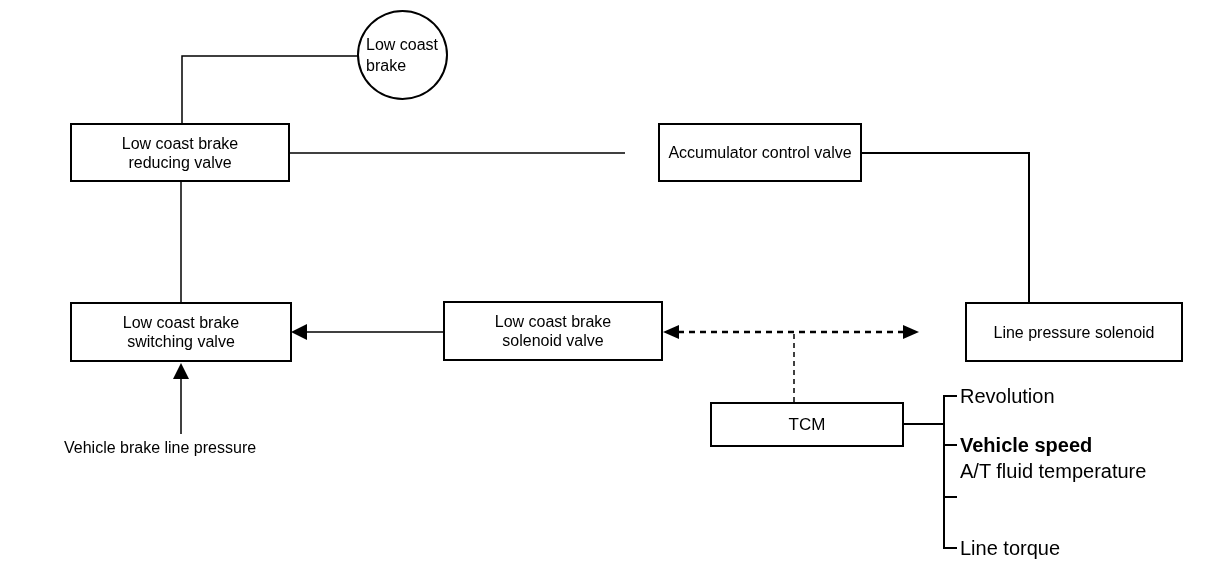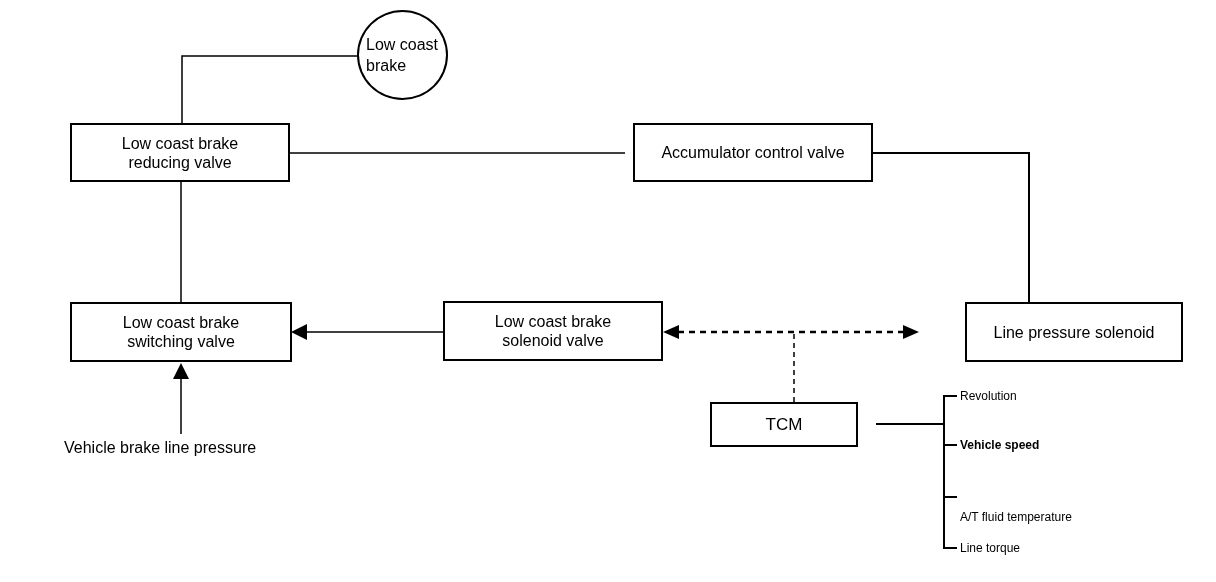--- a/index.html
+++ b/index.html
@@ -32,25 +32,25 @@
     align-items: center;
     justify-content: center;
     text-align: center;
     font-size: 16px;
     line-height: 19px;
   }
   .node .lbl {
     white-space: pre-line;
   }
   #node-reducing-valve        { left: 70px;  top: 123px; width: 220px; height: 59px; }
-  #node-accumulator-valve     { left: 633px; top: 123px; width: 240px; height: 59px; }
+  #node-accumulator-valve     { left: 658px; top: 123px; width: 204px; height: 59px; }
   #node-switching-valve       { left: 70px;  top: 302px; width: 222px; height: 60px; border-width: 2.5px; }
   #node-solenoid-valve        { left: 443px; top: 301px; width: 220px; height: 60px; }
   #node-line-pressure-solenoid{ left: 965px; top: 302px; width: 218px; height: 60px; border-width: 2.5px; }
-  #node-tcm                   { left: 710px; top: 402px; width: 148px; height: 45px; font-size: 17px; }
+  #node-tcm                   { left: 710px; top: 402px; width: 194px; height: 45px; font-size: 17px; }
   #node-low-coast-brake {
     left: 357px; top: 10px; width: 91px; height: 90px;
     border-radius: 50%;
     justify-content: flex-start;
     text-align: left;
     padding-left: 7px;
     line-height: 21px;
   }
   .edge-label {
     position: absolute;
@@ -61,27 +61,27 @@
   #label-accumulator-line-pressure {
     left: 290px; top: 130px; width: 335px;
     text-align: center;
   }
   #label-forward-brake {
     left: 64px; top: 439px;
   }
   .sensor-label {
     position: absolute;
     left: 960px;
-    font-size: 12px;
+    font-size: 20px;
     line-height: 18px;
     white-space: nowrap;
   }
   #sensor-0 { top: 387px; }
   #sensor-1 { top: 436px; font-weight: bold; }
-  #sensor-2 { top: 508px; }
+  #sensor-2 { top: 462px; }
   #sensor-3 { top: 539px; }
 </style>
 </head>
 <body>
 
 <div id="diagram">
 
   <svg id="wires" viewBox="0 0 1216 582" xmlns="http://www.w3.org/2000/svg">
 
     <polyline points="358,56 182,56 182,123" fill="none" stroke="#000" stroke-width="1.5"></polyline>

